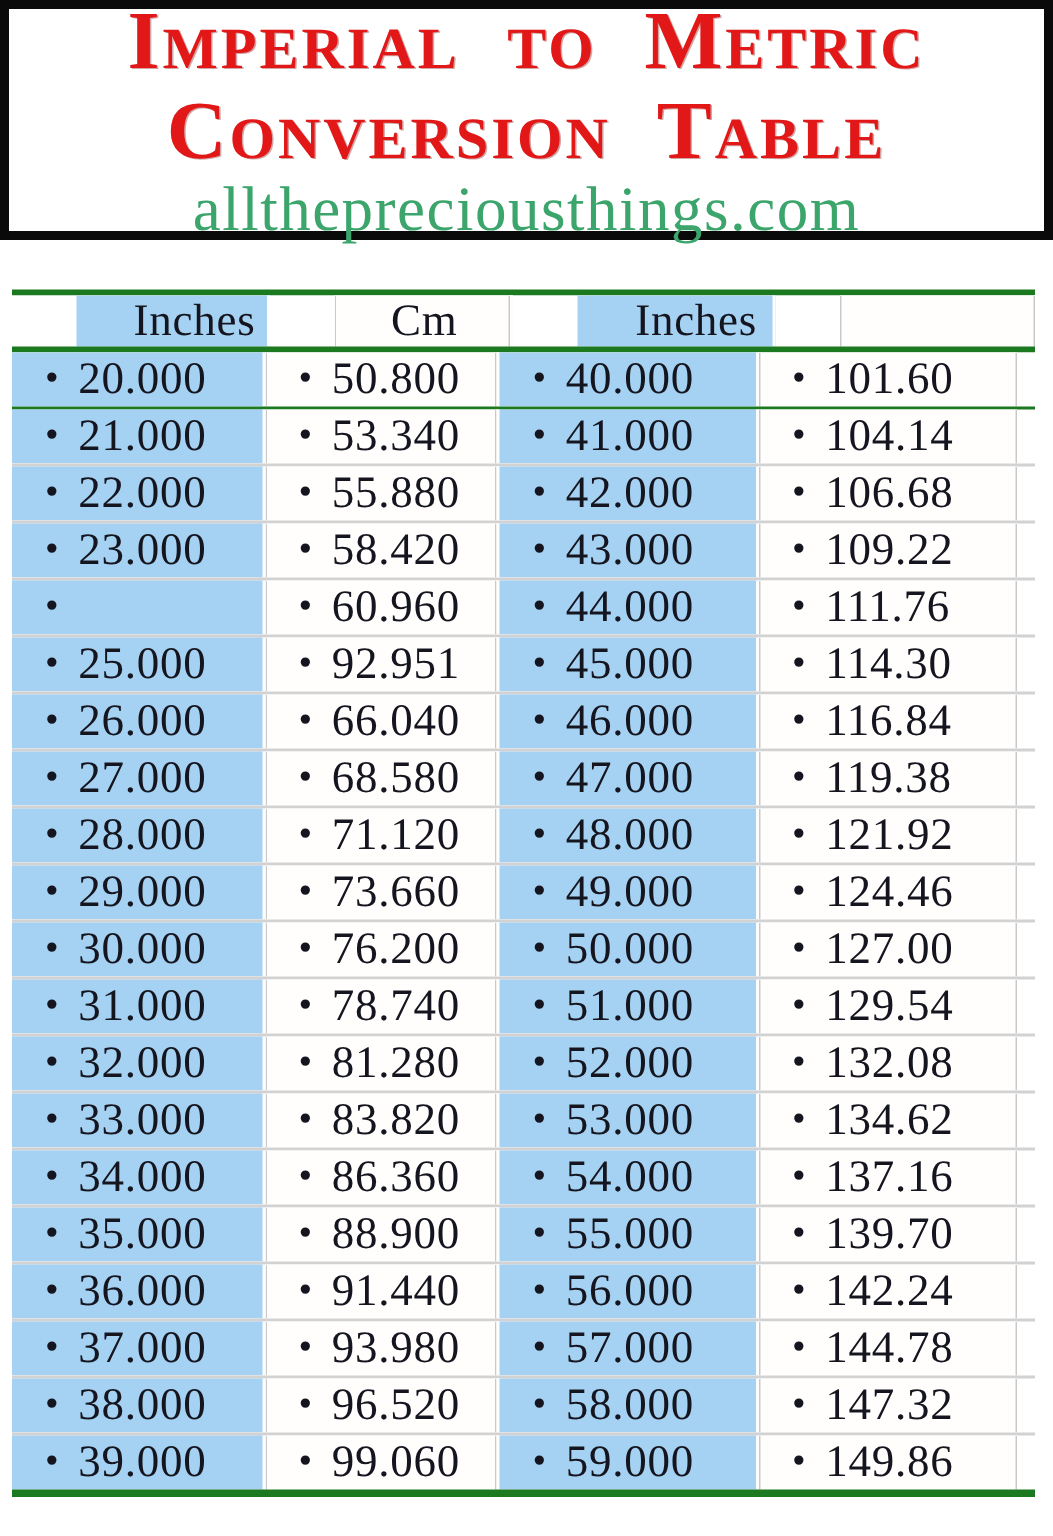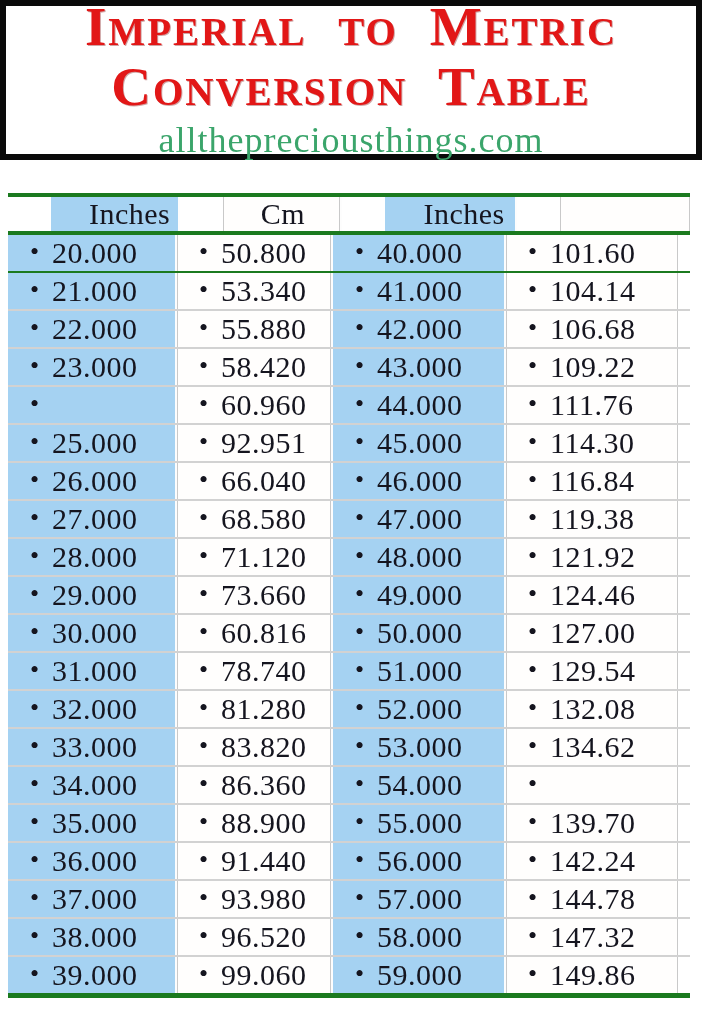--- a/index.html
+++ b/index.html
@@ -34,21 +34,21 @@
     font-weight:bold;
     color:var(--red);
     font-size:55px;
     line-height:60px;
     letter-spacing:2px;
     word-spacing:16px;
     text-shadow:1px 1px 0 rgba(120,0,0,.35);
   }
   .website{
     color:var(--url-green);
-    font-size:36px;
+    font-size:42px;
     line-height:46px;
     letter-spacing:1px;
   }
   
   .conv-table{
     position:absolute;left:8px;top:193px;
     width:682px;
     display:flex;flex-direction:column;
     font-size:30px;
     color:var(--ink);
@@ -291,21 +291,21 @@
           <span class="num">124.46</span>
         </div>
       </div>
       <div class="row">
         <div class="cell c0 col-blue">
           <span class="bullet">•</span>
           <span class="num">30.000</span>
         </div>
         <div class="cell c1 col-white">
           <span class="bullet">•</span>
-          <span class="num">60.816</span>
+          <span class="num">76.200</span>
         </div>
         <div class="cell c2 col-blue">
           <span class="bullet">•</span>
           <span class="num">50.000</span>
         </div>
         <div class="cell c3 col-white">
           <span class="bullet">•</span>
           <span class="num">127.00</span>
         </div>
       </div>
@@ -371,20 +371,21 @@
         <div class="cell c1 col-white">
           <span class="bullet">•</span>
           <span class="num">86.360</span>
         </div>
         <div class="cell c2 col-blue">
           <span class="bullet">•</span>
           <span class="num">54.000</span>
         </div>
         <div class="cell c3 col-white">
           <span class="bullet">•</span>
+          <span class="num">137.16</span>
         </div>
       </div>
       <div class="row">
         <div class="cell c0 col-blue">
           <span class="bullet">•</span>
           <span class="num">35.000</span>
         </div>
         <div class="cell c1 col-white">
           <span class="bullet">•</span>
           <span class="num">88.900</span>

